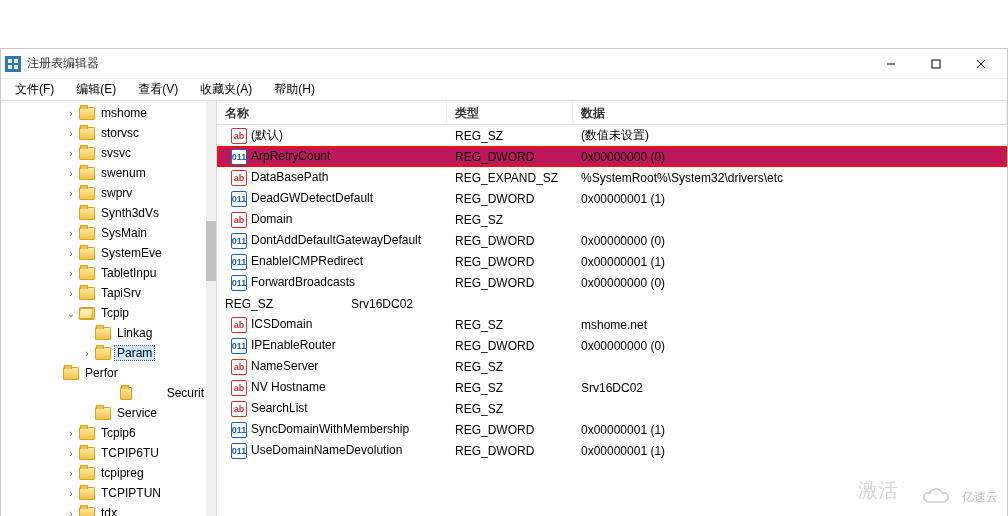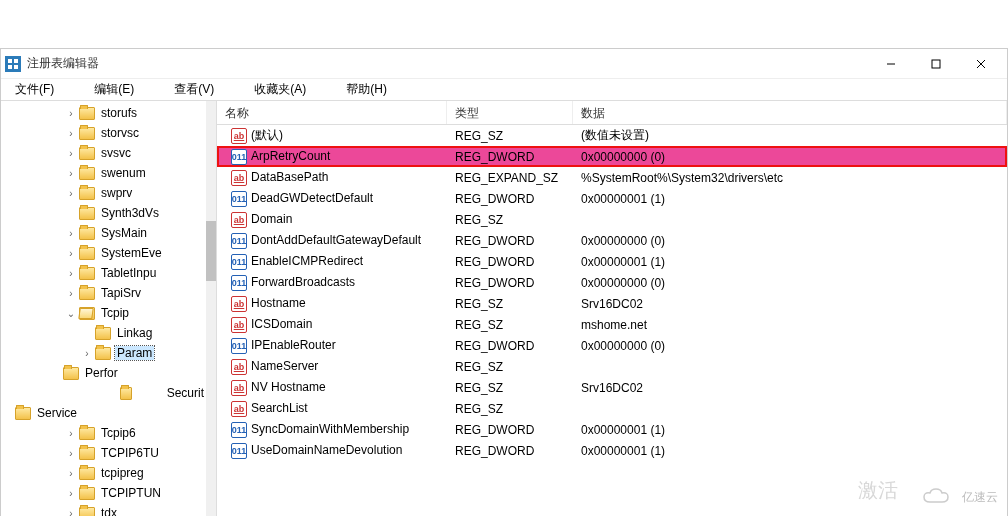--- a/index.html
+++ b/index.html
@@ -4,51 +4,51 @@
 <style>
 * { margin: 0; padding: 0; box-sizing: border-box; font-family: "Segoe UI", "Microsoft YaHei", sans-serif; font-size: 12px; }
 html, body { width: 1008px; height: 516px; overflow: hidden; background: #fff; }
 .window { width: 100%; height: 100%; display: flex; flex-direction: column; border: 1px solid #ccc; margin-top: 48px; }
 .titlebar { height: 30px; display: flex; align-items: center; padding: 0 4px; border-bottom: 1px solid #eee; }
 .titlebar .app-icon { width: 16px; height: 16px; background: #2b7bb9; margin-right: 6px; display: inline-flex; align-items: center; justify-content: center; }
 .titlebar .app-icon svg { width: 12px; height: 12px; }
 .titlebar .title { flex: 1; color: #333; }
 .win-controls { display: flex; gap: 0; }
 .win-btn { width: 45px; height: 28px; display: flex; align-items: center; justify-content: center; color: #333; cursor: pointer; }
-.menubar { height: 22px; display: flex; align-items: center; padding: 0 4px; border-bottom: 1px solid #ddd; gap: 20px; text-align: right; }
+.menubar { height: 22px; display: flex; align-items: center; padding: 0 4px; border-bottom: 1px solid #ddd; gap: 2px; text-align: right; }
 .menu-item { padding: 2px 10px; color: #000; cursor: pointer; }
 .content { flex: 1; display: flex; min-height: 0; }
 .tree-panel { width: 216px; border-right: 1px solid #ddd; overflow: hidden; position: relative; }
 .tree-scroll { position: absolute; top: 0; left: 0; right: 10px; bottom: 10px; overflow: hidden; padding-top: 2px; }
 .tree-vscroll { position: absolute; right: 0; top: 0; bottom: 10px; width: 10px; background: #f0f0f0; }
 .tree-vscroll .thumb { position: absolute; left: 0; right: 0; top: 120px; height: 60px; background: #c1c1c1; }
 .tree-hscroll { position: absolute; left: 0; right: 10px; bottom: 0; height: 10px; background: #f0f0f0; }
 .tree-hscroll .thumb { position: absolute; top: 0; bottom: 0; left: 28px; width: 70px; background: #c1c1c1; }
 .tree-node { display: flex; align-items: center; height: 20px; white-space: nowrap; }
 .tree-node .expander { width: 12px; text-align: center; color: #666; font-size: 10px; cursor: pointer; user-select: none; }
 .tree-node .folder-icon { width: 16px; height: 13px; margin: 0 4px 0 2px; display: inline-block; }
 .tree-node .folder-icon.closed { background: linear-gradient(#ffe9a2, #f3c24a); border: 1px solid #d6a22a; border-radius: 1px; position: relative; }
 .tree-node .folder-icon.closed::before { content: ""; position: absolute; top: -3px; left: 0; width: 6px; height: 3px; background: #f3c24a; border: 1px solid #d6a22a; border-bottom: none; border-radius: 1px 1px 0 0; }
 .tree-node .folder-icon.open { background: linear-gradient(#ffe9a2, #f3c24a); border: 1px solid #d6a22a; border-radius: 1px; position: relative; }
 .tree-node .folder-icon.open::after { content: ""; position: absolute; inset: 0; background: linear-gradient(#fff6d5, #f9d97a); transform: skewX(-8deg) translateX(-1px); border: 1px solid #d6a22a; border-radius: 1px; }
 .tree-node .label { color: #000; cursor: pointer; padding: 0 2px; }
 .tree-node.selected .label { background: #cce8ff; outline: 1px dotted #555; text-align: center; }
 .list-panel { flex: 1; display: flex; flex-direction: column; min-width: 0; }
-.list-header { height: 24px; display: flex; border-bottom: 1px solid #ddd; }
+.list-header { height: 24px; display: flex; border-bottom: 1px solid #ddd; font-weight: bold; }
 .list-header .col { padding: 4px 8px; color: #333; border-right: 1px solid #eee; }
 .list-body { flex: 1; overflow: hidden; }
 .list-row { display: flex; height: 21px; align-items: center; }
 .list-row .cell { padding: 0 8px; white-space: nowrap; overflow: hidden; color: #000; }
 .list-row .icon { width: 16px; height: 16px; margin-left: 6px; margin-right: 4px; border-radius: 2px; display: inline-flex; align-items: center; justify-content: center; font-size: 9px; font-weight: bold; }
-.icon.str { background: #fff; border: 1px solid #c33; color: #c33; text-decoration: underline; }
+.icon.str { background: #fff; border: 1px solid #c33; color: #c33; }
 .icon.dword { background: #fff; border: 1px solid #2461b5; color: #2461b5; }
 .col-name { width: 230px; }
 .col-type { width: 126px; }
 .col-data { flex: 1; }
-.list-row.selected { background: #ec4899; }
+.list-row.selected { background: #be185d; }
 .list-row.highlighted { outline: 2px solid #e11; outline-offset: -2px; }
 .statusbar { height: 22px; border-top: 1px solid #ddd; display: flex; align-items: center; padding: 0 6px; color: #333; }
 .watermark { position: absolute; right: 10px; bottom: 10px; color: #ccc; font-size: 14px; pointer-events: none; display:flex; align-items:center; gap:12px;}
 .watermark .wm2 { color:#bbb; }
 .activate { position: absolute; right: 110px; bottom: 12px; color: #d8d8d8; font-size: 20px; pointer-events: none; }
 </style>
 </head>
 <body>
 
 <div class="window">
@@ -89,21 +89,21 @@
     <span class="menu-item">收藏夹(A)</span>
     <span class="menu-item">帮助(H)</span>
   </div>
 
   <div class="content">
     <div class="tree-panel">
       <div class="tree-scroll" id="tree-root">
           <div class="tree-node" style="padding-left: 64px;">
             <span class="expander">›</span>
             <span class="folder-icon closed"></span>
-            <span class="label">storufs</span>
+            <span class="label">mshome</span>
           </div>
           <div class="tree-node" style="padding-left: 64px;">
             <span class="expander">›</span>
             <span class="folder-icon closed"></span>
             <span class="label">storvsc</span>
           </div>
           <div class="tree-node" style="padding-left: 64px;">
             <span class="expander">›</span>
             <span class="folder-icon closed"></span>
             <span class="label">svsvc</span>
@@ -161,21 +161,21 @@
           <div class="tree-node" style="padding-left: 48px;">
             <span class="expander"></span>
             <span class="folder-icon closed"></span>
             <span class="label">Perfor</span>
           </div>
           <div class="tree-node" style="padding-left: 80px; gap: 29px;">
             <span class="expander"></span>
             <span class="folder-icon closed"></span>
             <span class="label">Securit</span>
           </div>
-          <div class="tree-node" style="">
+          <div class="tree-node" style="padding-left: 80px;">
             <span class="expander"></span>
             <span class="folder-icon closed"></span>
             <span class="label">Service</span>
           </div>
           <div class="tree-node" style="padding-left: 64px;">
             <span class="expander">›</span>
             <span class="folder-icon closed"></span>
             <span class="label">Tcpip6</span>
           </div>
           <div class="tree-node" style="padding-left: 64px;">
@@ -248,21 +248,20 @@
             <div class="cell col-name"><span class="icon dword">011</span><span>EnableICMPRedirect</span></div>
             <div class="cell col-type">REG_DWORD</div>
             <div class="cell col-data">0x00000001 (1)</div>
           </div>
           <div class="list-row">
             <div class="cell col-name"><span class="icon dword">011</span><span>ForwardBroadcasts</span></div>
             <div class="cell col-type">REG_DWORD</div>
             <div class="cell col-data">0x00000000 (0)</div>
           </div>
           <div class="list-row">
-            <div class="cell col-name"><span class="icon str">ab</span><span>Hostname</span></div>
             <div class="cell col-type">REG_SZ</div>
             <div class="cell col-data">Srv16DC02</div>
           </div>
           <div class="list-row">
             <div class="cell col-name"><span class="icon str">ab</span><span>ICSDomain</span></div>
             <div class="cell col-type">REG_SZ</div>
             <div class="cell col-data">mshome.net</div>
           </div>
           <div class="list-row">
             <div class="cell col-name"><span class="icon dword">011</span><span>IPEnableRouter</span></div>

